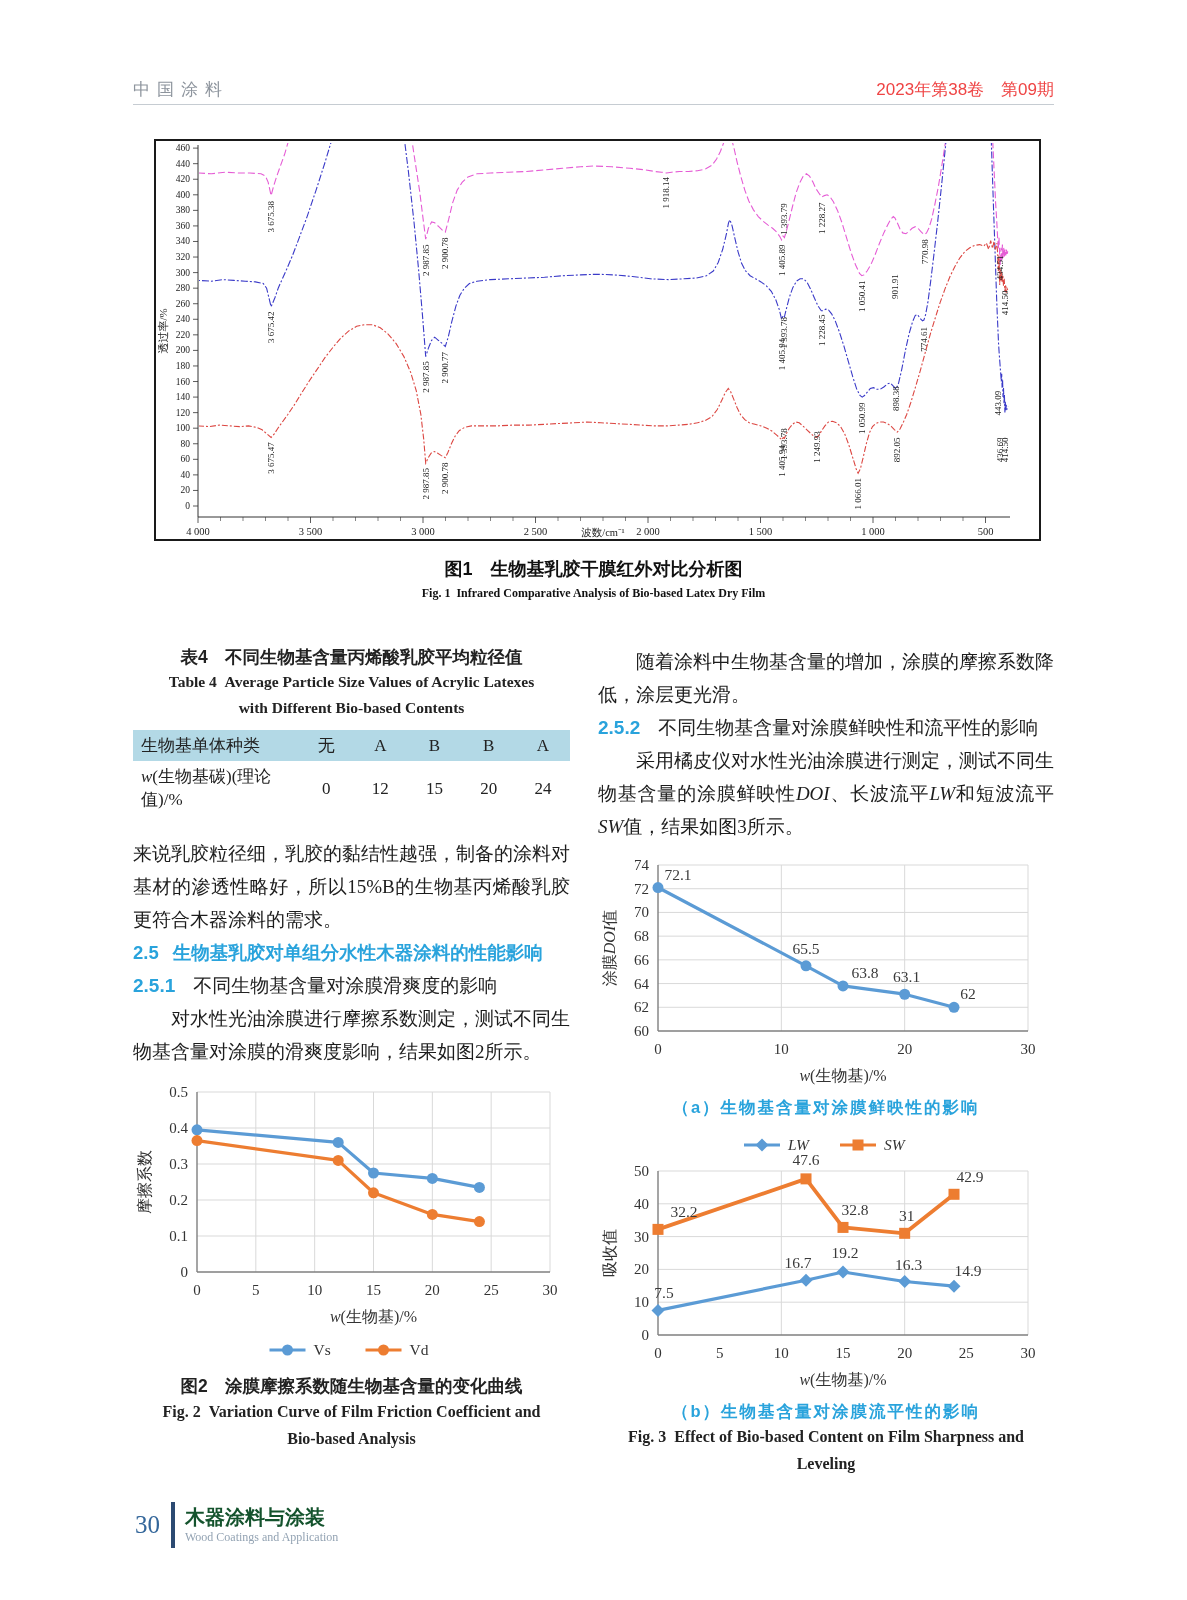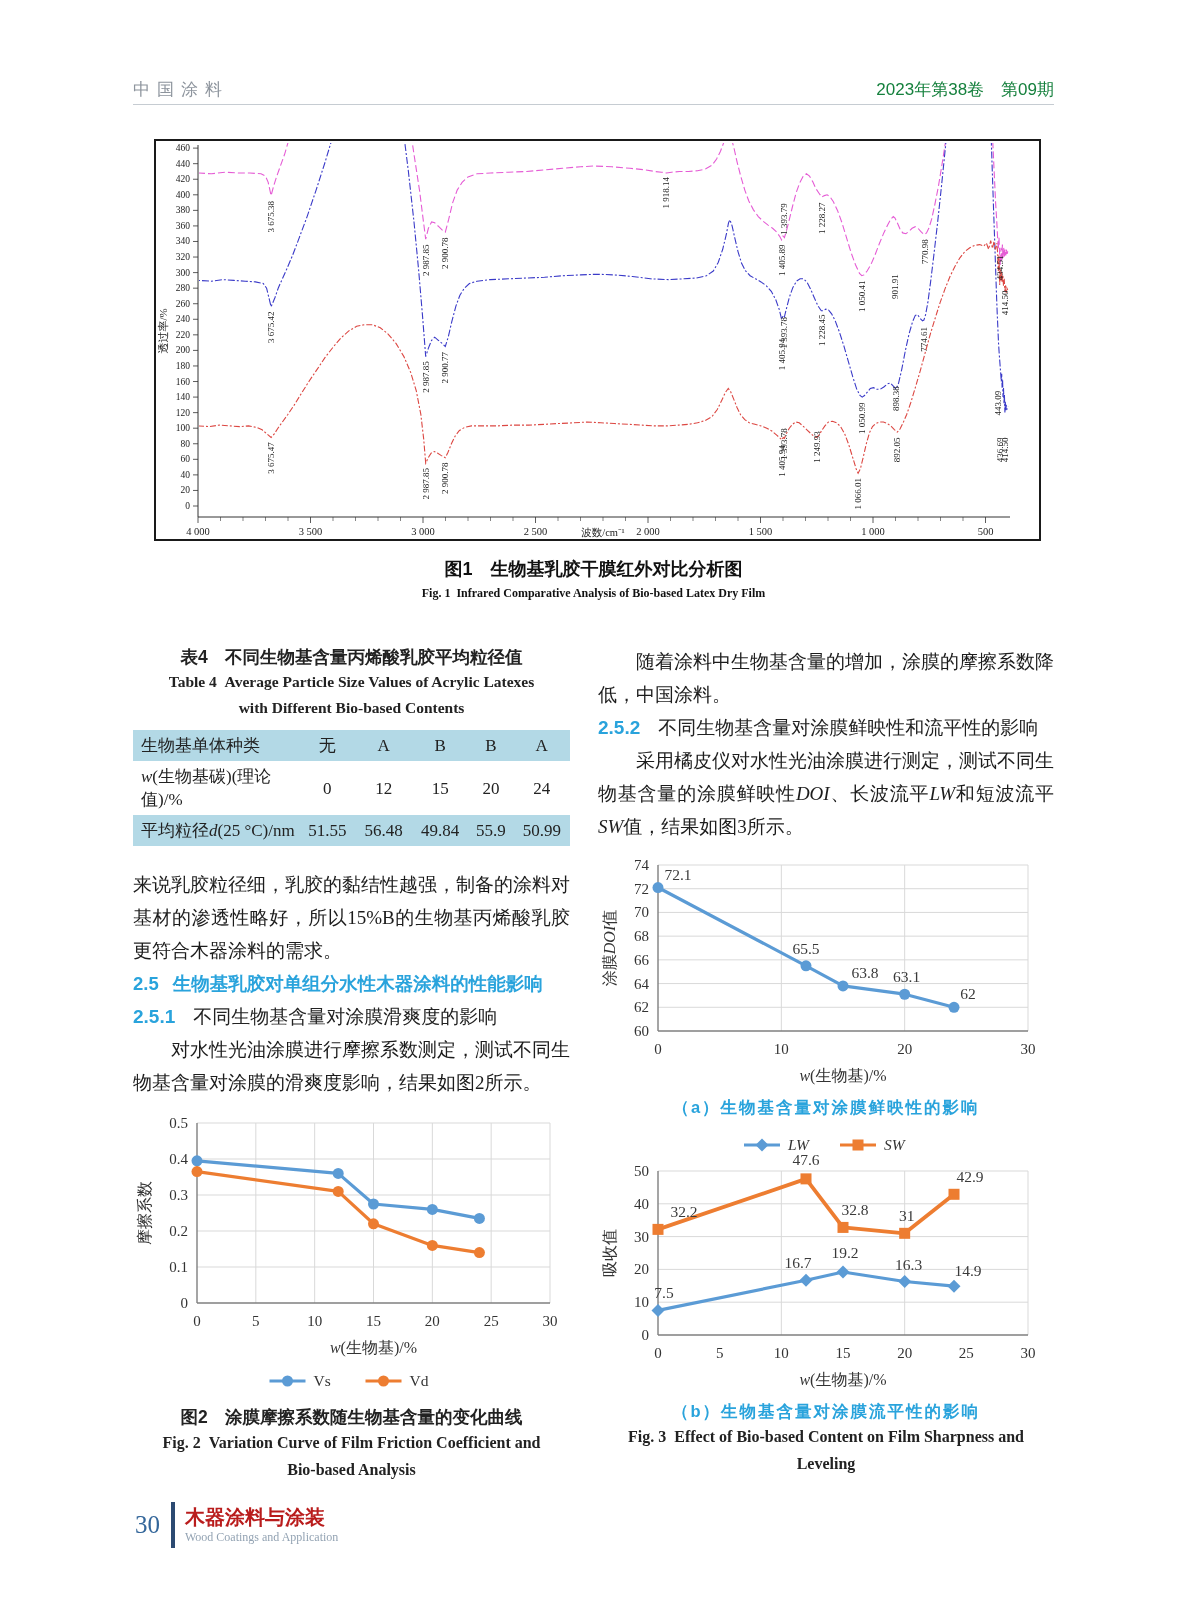--- a/index.html
+++ b/index.html
@@ -1,21 +1,21 @@
 <!DOCTYPE html>
 <html><head>
 <meta charset="utf-8">
 <style>
   html,body{margin:0;padding:0;background:#ffffff;}
   .page{position:relative;width:1187px;height:1600px;background:#fff;overflow:hidden;
         font-family:"Liberation Serif",serif;color:#222;}
   
   .hdr-left{position:absolute;left:133px;top:78px;font-size:17px;color:#8d949d;letter-spacing:7px;
             font-family:"Liberation Sans",sans-serif;}
-  .hdr-right{position:absolute;right:133px;top:78px;font-size:17px;color:#15803d;
+  .hdr-right{position:absolute;right:133px;top:78px;font-size:17px;color:#ef4444;
             font-family:"Liberation Sans",sans-serif;}
   .hdr-rule{position:absolute;left:133px;top:104px;width:921px;height:1px;background:#c6ccd2;}
   
   .ftir-box{position:absolute;left:154px;top:139px;width:887px;height:402px;}
   .fig1cap{position:absolute;left:0;top:557px;width:1187px;text-align:center;}
   .capcn{font-family:"Liberation Sans",sans-serif;font-weight:bold;font-size:18px;color:#111;}
   .capen{font-weight:bold;font-size:12px;color:#111;margin-top:5px;}
   
   .colL{position:absolute;left:133px;top:645px;width:437px;}
   .colR{position:absolute;left:598px;top:645px;width:456px;}
@@ -34,21 +34,21 @@
   .hsub .num{font-family:"Liberation Sans",sans-serif;font-weight:bold;color:#29a3dc;margin-right:18px;}
   .chart{margin-top:8px;}
   .subcap{font-family:"Liberation Sans",sans-serif;font-weight:bold;font-size:16.5px;color:#29a3dc;
           text-align:center;margin-top:2px;letter-spacing:2px;}
   .figcap-cn{font-family:"Liberation Sans",sans-serif;font-weight:bold;font-size:17.5px;text-align:center;margin-top:10px;}
   .figcap-en{font-weight:bold;font-size:16px;text-align:center;line-height:27px;}
   
   .footer{position:absolute;left:135px;top:1502px;display:flex;align-items:center;}
   .pageno{font-size:25px;color:#33669a;margin-right:11px;}
   .fbar{width:4px;height:46px;background:#2c4a72;margin-right:10px;}
-  .jn-cn{font-family:"Liberation Sans",sans-serif;font-weight:bold;font-size:20px;color:#b91c1c;line-height:24px;}
+  .jn-cn{font-family:"Liberation Sans",sans-serif;font-weight:bold;font-size:20px;color:#14532d;line-height:24px;}
   .jn-en{font-size:12px;color:#93a3b3;line-height:16px;}
   i{font-style:italic;}
 </style>
 </head>
 <body>
 
 <div class="page">
 
   <div class="hdr-left">中国涂料</div>
   <div class="hdr-right">2023年第38卷　第09期</div>
@@ -216,28 +216,20 @@
         <td>A</td>
       </tr>
       <tr>
         <td class="lbl"><i>w</i><span>(生物基碳)(理论值)/%</span></td>
         <td>0</td>
         <td>12</td>
         <td>15</td>
         <td>20</td>
         <td>24</td>
       </tr>
-      <tr class="shaded">
-        <td class="lbl"><span>平均粒径</span><i>d</i><span>(25 °C)/nm</span></td>
-        <td>51.55</td>
-        <td>56.48</td>
-        <td>49.84</td>
-        <td>55.9</td>
-        <td>50.99</td>
-      </tr>
     </tbody>
       </table>
     <p class="body" style="margin-top:22px">来说乳胶粒径细，乳胶的黏结性越强，制备的涂料对基材的渗透性略好，所以15%B的生物基丙烯酸乳胶更符合木器涂料的需求。</p>
     <div class="h25">
       <span class="num">2.5</span><span>生物基乳胶对单组分水性木器涂料的性能影响</span>
     </div>
     <div class="hsub">
       <span class="num">2.5.1</span><span>不同生物基含量对涂膜滑爽度的影响</span>
     </div>
     <p class="body indent">对水性光油涂膜进行摩擦系数测定，测试不同生物基含量对涂膜的滑爽度影响，结果如图2所示。</p>
@@ -288,21 +280,21 @@
           <line x1="232.5" y1="274" x2="268.5" y2="274" stroke="#ed7d31" stroke-width="3"></line>
           <circle cx="250.5" cy="274" r="5.5" fill="#ed7d31"></circle>
           <text x="276.5" y="279" font-size="15.5" fill="#333">Vd</text>
         </svg></div>
     <div class="figcap-cn">图2　涂膜摩擦系数随生物基含量的变化曲线</div>
     <div class="figcap-en">Fig. 2&nbsp;&nbsp;Variation Curve of Film Friction Coefficient and</div>
     <div class="figcap-en">Bio-based Analysis</div>
   </div>
 
   <div class="colR">
-    <p class="body indent">随着涂料中生物基含量的增加，涂膜的摩擦系数降低，中国涂料。</p>
+    <p class="body indent">随着涂料中生物基含量的增加，涂膜的摩擦系数降低，涂层更光滑。</p>
     <div class="hsub">
       <span class="num">2.5.2</span><span>不同生物基含量对涂膜鲜映性和流平性的影响</span>
     </div>
     <p class="body indent"><span>采用橘皮仪对水性光油涂膜进行测定，测试不同生物基含量的涂膜鲜映性</span><i>DOI</i><span>、长波流平</span><i>LW</i><span>和短波流平</span><i>SW</i><span>值，结果如图3所示。</span></p>
     <div class="chart" id="fig3a-mount"><svg width="456" height="240" viewBox="0 0 456 240" font-family="Liberation Serif,serif">
           <line x1="183.33333333333331" y1="14" x2="183.33333333333331" y2="180" stroke="#d9d9d9" stroke-width="1"></line>
           <line x1="306.66666666666663" y1="14" x2="306.66666666666663" y2="180" stroke="#d9d9d9" stroke-width="1"></line>
           <line x1="430" y1="14" x2="430" y2="180" stroke="#d9d9d9" stroke-width="1"></line>
           <line x1="60" y1="156.28571428571428" x2="430" y2="156.28571428571428" stroke="#d9d9d9" stroke-width="1"></line>
           <line x1="60" y1="132.57142857142858" x2="430" y2="132.57142857142858" stroke="#d9d9d9" stroke-width="1"></line>

